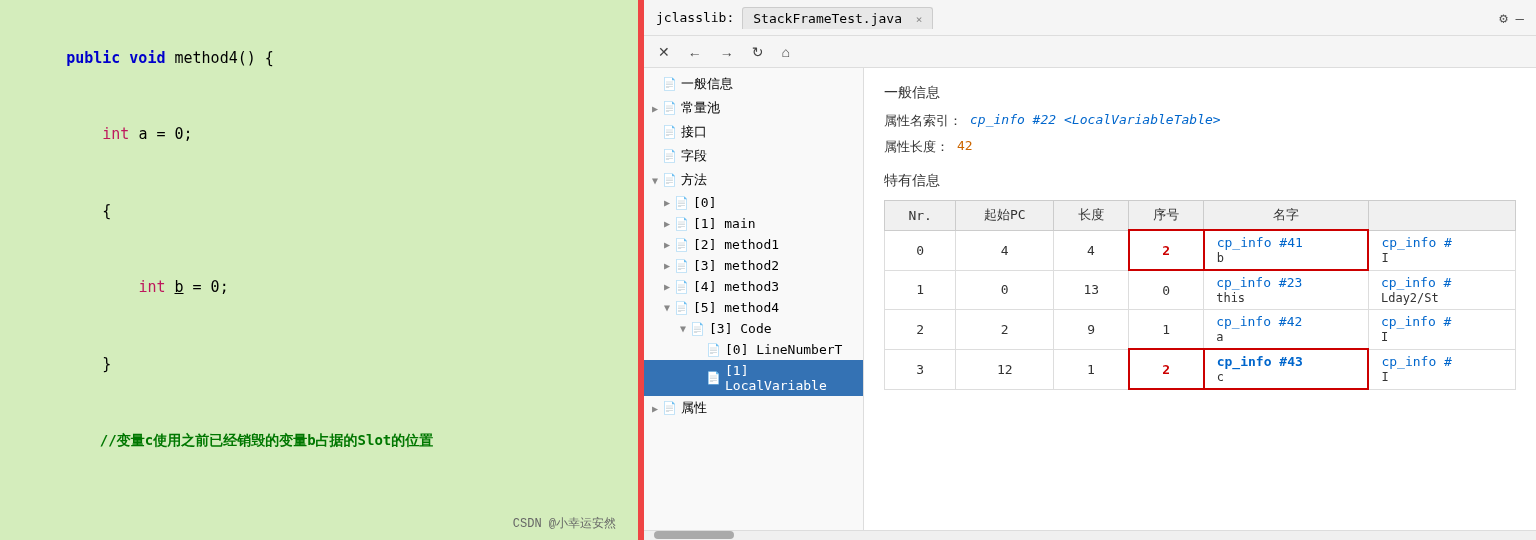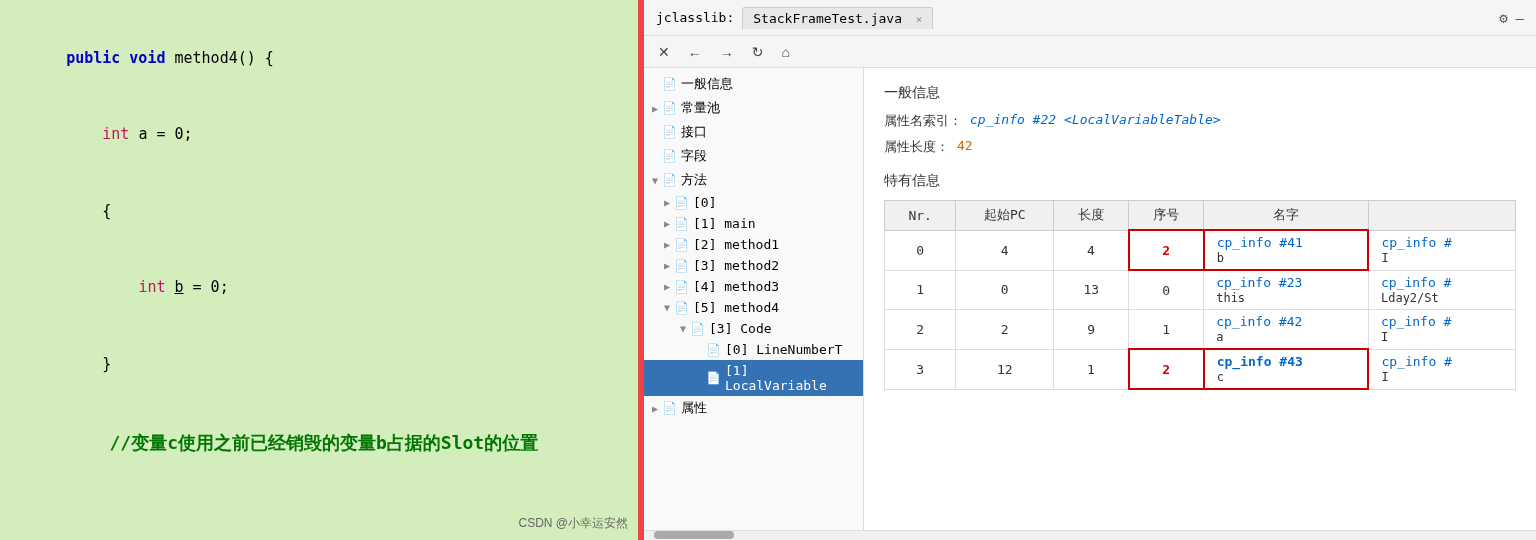--- a/index.html
+++ b/index.html
@@ -11,28 +11,28 @@
       background: #d4edbc;
       padding: 20px 30px;
       flex-shrink: 0;
       overflow: hidden;
       position: relative;
     }
     .code-line { line-height: 1.7; white-space: pre; font-size: 15px; }
     .kw { color: #0000cc; font-weight: bold; }
     .type { color: #be185d; font-weight: normal; }
     .underline { text-decoration: underline; }
-    .comment { color: #007700; font-weight: bold; font-size: 18px; }
+    .comment { color: #007700; font-weight: bold; font-size: 14px; }
     .watermark {
       position: absolute;
       bottom: 8px;
-      right: 10px;
+      right: 22px;
       font-size: 12px;
       color: #666;
-      font-family: Liberation Sans, sans-serif;
+      font-family: Liberation Mono, monospace;
     }
 
     
     .jclasslib-panel {
       flex: 1;
       background: #ef4444;
       display: flex;
       flex-direction: column;
       border-left: 6px solid #ef4444;
     }

